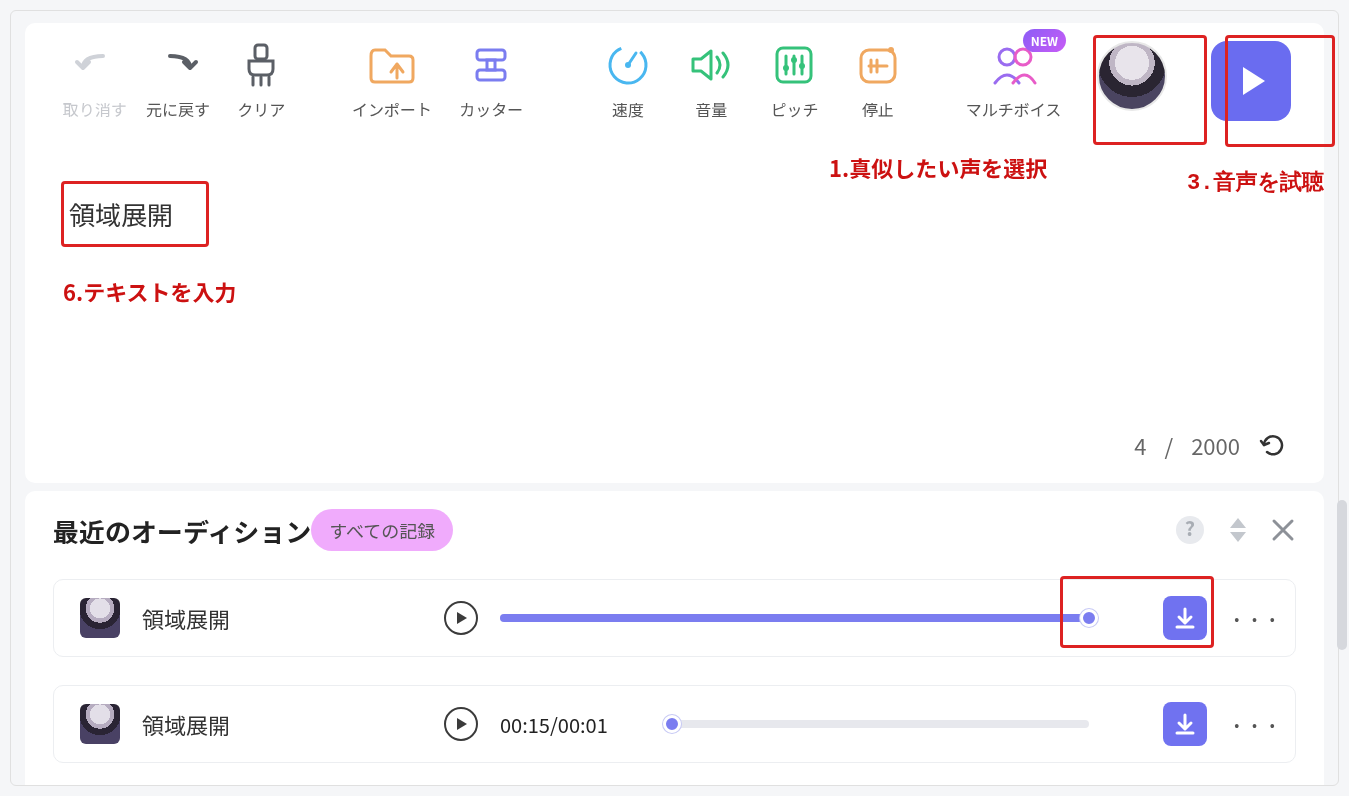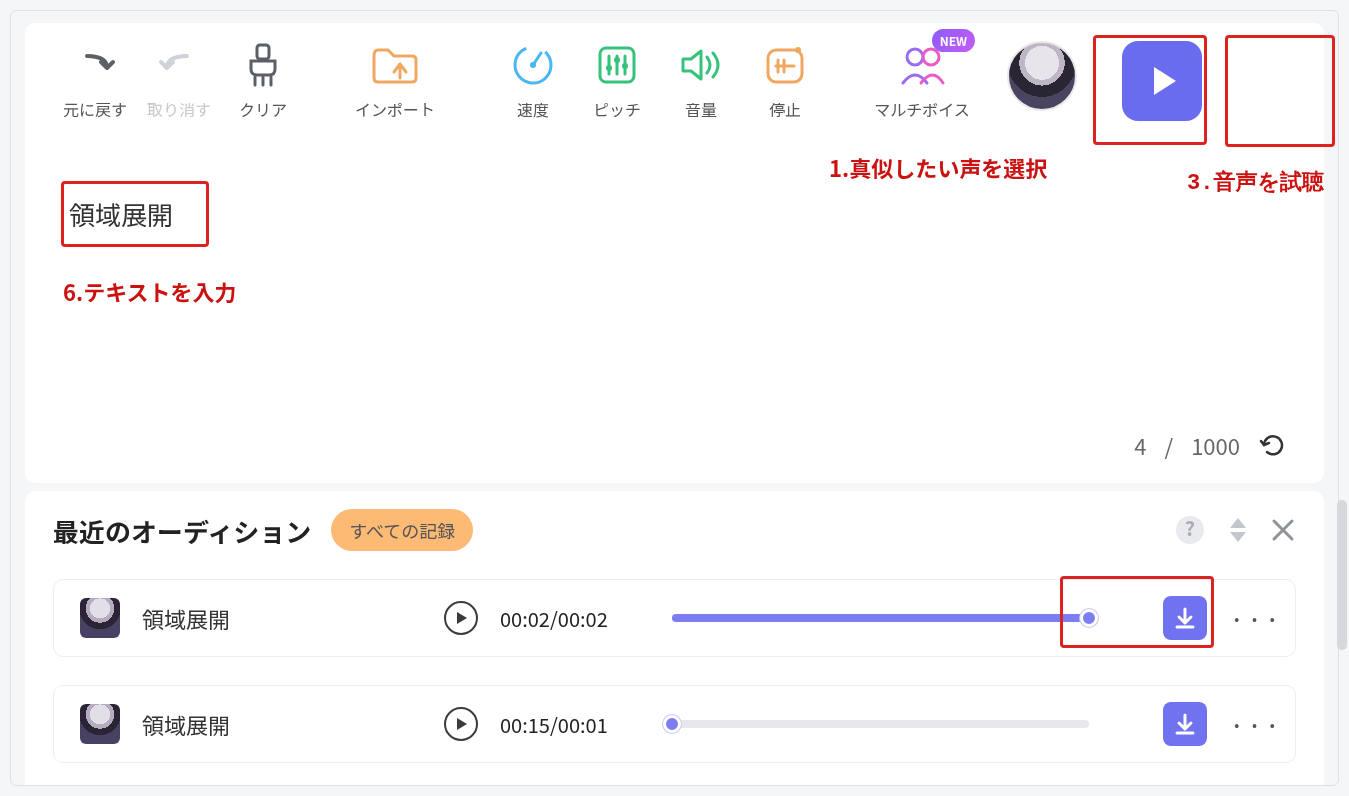--- a/index.html
+++ b/index.html
@@ -25,23 +25,23 @@
   .play-btn { width: 80px; height: 80px; background: #6a6cf0; border-radius: 16px; display: flex; align-items: center; justify-content: center; }
   .play-triangle { width: 0; height: 0; border-left: 22px solid #fff; border-top: 14px solid transparent; border-bottom: 14px solid transparent; margin-left: 6px; }
   .new-badge { position: absolute; top: -12px; right: 2px; background: linear-gradient(135deg, #8b5cf6, #c85cf6); color: #fff; font-size: 12px; font-weight: 700; padding: 3px 8px; border-radius: 12px; margin-left: 39px; }
   .red-box { position: absolute; border: 3px solid #d22; border-radius: 4px; pointer-events: none; }
   .anno { position: absolute; color: #c11; font-size: 22px; font-weight: 700; pointer-events: none; }
   .text-area { flex: 1; padding-top: 36px; }
   .text-chip { display: inline-block; font-size: 26px; color: #333; padding: 8px 16px; }
   .counter-row { display: flex; justify-content: flex-end; align-items: center; gap: 18px; padding-right: 8px; padding-bottom: 12px; font-size: 22px; color: #666; }
   .refresh-ic svg { display: block; }
   .lower-panel { background: #fff; border-radius: 10px 10px 0 0; margin: 0 14px 0 14px; padding: 18px 28px 6px 28px; flex: 1; position: relative; }
-  .lower-head { display: flex; align-items: center; gap: 20px; }
+  .lower-head { display: flex; align-items: center; }
   .lower-title { font-size: 26px; font-weight: 700; color: #222; }
-  .rec-pill { background: #fdba74; color: #555; font-size: 18px; padding: 8px 18px; border-radius: 22px; }
+  .rec-pill { background: #f0abfc; color: #555; font-size: 18px; padding: 8px 18px; border-radius: 22px; }
   .lower-head-right { margin-left: auto; display: flex; align-items: center; gap: 20px; }
   .head-ic { color: #b9bdc4; cursor: pointer; }
   .audio-row { border: 1px solid #eceef1; border-radius: 10px; margin-top: 28px; padding: 16px 26px; display: flex; align-items: center; gap: 22px; position: relative; }
   .row-thumb { width: 40px; height: 40px; border-radius: 6px; background: radial-gradient(circle at 50% 26%, #e3dfe8 0 28%, #b6acc0 28% 40%, #2a2434 40% 58%, #494164 58% 100%); }
   .row-title { font-size: 22px; color: #333; width: 280px; }
   .play-circle { width: 34px; height: 34px; border: 2px solid #3b3b3b; border-radius: 50%; display: flex; align-items: center; justify-content: center; cursor: pointer; }
   .pc-tri { width: 0; height: 0; border-left: 10px solid #3b3b3b; border-top: 6px solid transparent; border-bottom: 6px solid transparent; margin-left: 2px; }
   .tcode { font-size: 20px; color: #222; width: 150px; }
   .track { flex: 1; height: 8px; background: #e7e8ed; border-radius: 4px; position: relative; }
   .track-fill { height: 100%; background: #7b7df0; border-radius: 4px; }
@@ -56,33 +56,33 @@
 
 <div class="app">
 
   <div class="editor-panel">
 
     <div class="toolbar">
 
       <div class="tb-item">
         <div class="tb-icon-area">
           <svg width="44" height="38" viewBox="0 0 44 38">
+              <path d="M14 10 Q34 10 34 22 L40 16 M34 22 L28 16" fill="none" stroke="#cfd2d8" stroke-width="4" stroke-linecap="round" stroke-linejoin="round" transform="scale(-1,1) translate(-44,0)"></path>
+            </svg>
+        </div>
+        <div class="tb-label disabled">取り消す</div>
+      </div>
+
+      <div class="tb-item">
+        <div class="tb-icon-area">
+          <svg width="44" height="38" viewBox="0 0 44 38">
               <path d="M30 10 Q10 10 10 22 L4 16 M10 22 L16 16" fill="none" stroke="#5b5f66" stroke-width="4" stroke-linecap="round" stroke-linejoin="round" transform="scale(-1,1) translate(-44,0)"></path>
             </svg>
         </div>
         <div class="tb-label">元に戻す</div>
-      </div>
-
-      <div class="tb-item">
-        <div class="tb-icon-area">
-          <svg width="44" height="38" viewBox="0 0 44 38">
-              <path d="M14 10 Q34 10 34 22 L40 16 M34 22 L28 16" fill="none" stroke="#cfd2d8" stroke-width="4" stroke-linecap="round" stroke-linejoin="round" transform="scale(-1,1) translate(-44,0)"></path>
-            </svg>
-        </div>
-        <div class="tb-label disabled">取り消す</div>
       </div>
 
       <div class="tb-item">
         <div class="tb-icon-area">
           <svg width="40" height="44" viewBox="0 0 40 44">
               <rect x="14" y="2" width="12" height="14" rx="3" fill="none" stroke="#5b5f66" stroke-width="3"></rect>
               <path d="M8 18 h24 v8 q0 6 -6 6 h-12 q-6 0 -6 -6 z" fill="none" stroke="#5b5f66" stroke-width="3"></path>
               <path d="M12 34 v8 M20 34 v8 M28 34 v8" stroke="#5b5f66" stroke-width="3" stroke-linecap="round"></path>
             </svg>
         </div>
@@ -94,61 +94,71 @@
       <div class="tb-item" style="width:100px">
         <div class="tb-icon-area">
           <svg width="50" height="42" viewBox="0 0 50 42">
               <path d="M4 12 v22 q0 4 4 4 h34 q4 0 4 -4 v-18 q0 -4 -4 -4 h-18 l-6 -6 h-10 q-4 0 -4 6 z" fill="none" stroke="#f0a860" stroke-width="3"></path>
               <path d="M30 20 v14 M24 28 l6 -8 l6 8" fill="none" stroke="#f0a860" stroke-width="3" stroke-linecap="round" stroke-linejoin="round"></path>
             </svg>
         </div>
         <div class="tb-label">インポート</div>
       </div>
 
+      <div class="tb-item" style="width:100px">
+        <div class="tb-icon-area">
+          <svg width="40" height="42" viewBox="0 0 40 42">
+              <rect x="6" y="6" width="28" height="10" rx="3" fill="none" stroke="#7b7df0" stroke-width="3"></rect>
+              <rect x="6" y="26" width="28" height="10" rx="3" fill="none" stroke="#7b7df0" stroke-width="3"></rect>
+              <rect x="16" y="16" width="8" height="10" fill="none" stroke="#7b7df0" stroke-width="3"></rect>
+            </svg>
+        </div>
+        <div class="tb-label">カッター</div>
+      </div>
 
       <div class="spacer-md"></div>
 
       <div class="tb-item">
         <div class="tb-icon-area">
           <svg width="44" height="44" viewBox="0 0 44 44">
               <circle cx="22" cy="22" r="18" fill="none" stroke="#49b7f0" stroke-width="3" stroke-dasharray="90 20" transform="rotate(-40 22 22)"></circle>
               <line x1="22" y1="22" x2="30" y2="10" stroke="#49b7f0" stroke-width="3" stroke-linecap="round"></line>
               <circle cx="22" cy="22" r="3" fill="#49b7f0"></circle>
             </svg>
         </div>
         <div class="tb-label">速度</div>
+      </div>
+
+      <div class="tb-item">
+        <div class="tb-icon-area">
+          <svg width="44" height="40" viewBox="0 0 44 40">
+              <path d="M4 14 h8 l10 -8 v28 l-10 -8 h-8 z" fill="none" stroke="#35c27a" stroke-width="3" stroke-linejoin="round"></path>
+              <path d="M28 12 q6 8 0 16 M34 8 q10 12 0 24" fill="none" stroke="#35c27a" stroke-width="3" stroke-linecap="round"></path>
+            </svg>
+        </div>
+        <div class="tb-label">音量</div>
       </div>
 
       <div class="tb-item">
         <div class="tb-icon-area">
           <svg width="42" height="42" viewBox="0 0 42 42">
               <rect x="4" y="4" width="34" height="34" rx="6" fill="none" stroke="#35c27a" stroke-width="3"></rect>
               <line x1="13" y1="12" x2="13" y2="30" stroke="#35c27a" stroke-width="3" stroke-linecap="round"></line>
               <line x1="21" y1="12" x2="21" y2="30" stroke="#35c27a" stroke-width="3" stroke-linecap="round"></line>
               <line x1="29" y1="12" x2="29" y2="30" stroke="#35c27a" stroke-width="3" stroke-linecap="round"></line>
               <circle cx="13" cy="24" r="3" fill="#35c27a"></circle>
               <circle cx="21" cy="16" r="3" fill="#35c27a"></circle>
               <circle cx="29" cy="22" r="3" fill="#35c27a"></circle>
             </svg>
         </div>
         <div class="tb-label">ピッチ</div>
       </div>
 
       <div class="tb-item">
         <div class="tb-icon-area">
-          <svg width="44" height="40" viewBox="0 0 44 40">
-              <path d="M4 14 h8 l10 -8 v28 l-10 -8 h-8 z" fill="none" stroke="#35c27a" stroke-width="3" stroke-linejoin="round"></path>
-              <path d="M28 12 q6 8 0 16 M34 8 q10 12 0 24" fill="none" stroke="#35c27a" stroke-width="3" stroke-linecap="round"></path>
-            </svg>
-        </div>
-        <div class="tb-label">音量</div>
-      </div>
-
-      <div class="tb-item">
-        <div class="tb-icon-area">
           <svg width="42" height="42" viewBox="0 0 42 42">
               <rect x="4" y="6" width="34" height="32" rx="8" fill="none" stroke="#f0a860" stroke-width="3"></rect>
               <circle cx="34" cy="6" r="3" fill="#f0a860"></circle>
               <line x1="14" y1="16" x2="14" y2="28" stroke="#f0a860" stroke-width="3" stroke-linecap="round"></line>
               <line x1="20" y1="16" x2="20" y2="28" stroke="#f0a860" stroke-width="3" stroke-linecap="round"></line>
               <line x1="12" y1="22" x2="30" y2="22" stroke="#f0a860" stroke-width="3" stroke-linecap="round"></line>
             </svg>
         </div>
         <div class="tb-label">停止</div>
       </div>
@@ -183,21 +193,21 @@
       </div>
     </div>
 
     <div class="text-area">
       <span class="text-chip">領域展開</span>
     </div>
 
     <div class="counter-row">
       <span>4</span>
       <span>/</span>
-      <span>1000</span>
+      <span>2000</span>
       <span class="refresh-ic">
         <svg width="30" height="30" viewBox="0 0 30 30">
             <path d="M6 15 a9 9 0 1 1 3 7" fill="none" stroke="#333" stroke-width="2.5" stroke-linecap="round"></path>
             <path d="M6 15 l-3 -4 M6 15 l5 -2" stroke="#333" stroke-width="2.5" stroke-linecap="round"></path>
           </svg>
       </span>
     </div>
 
     <div class="red-box" style="left:1068px; top:12px; width:114px; height:110px;"></div>
     <div class="red-box" style="left:1200px; top:12px; width:110px; height:112px;"></div>
@@ -231,21 +241,20 @@
       </div>
     </div>
 
 
     <div class="audio-row">
       <div class="row-thumb"></div>
       <div class="row-title">領域展開</div>
       <div class="play-circle">
           <div class="pc-tri"></div>
         </div>
-      <div class="tcode">00:02/00:02</div>
       <div class="track">
         <div class="track-fill" style="width:100%"></div>
         <div class="track-thumb" style="left:100%"></div>
       </div>
       <div style="width:30px"></div>
       <div class="dl-btn">
         <svg width="24" height="24" viewBox="0 0 24 24">
             <path d="M12 3 v12 M6 11 l6 6 l6 -6 M4 21 h16" stroke="#fff" stroke-width="3" fill="none" stroke-linecap="round" stroke-linejoin="round"></path>
           </svg>
       </div>

